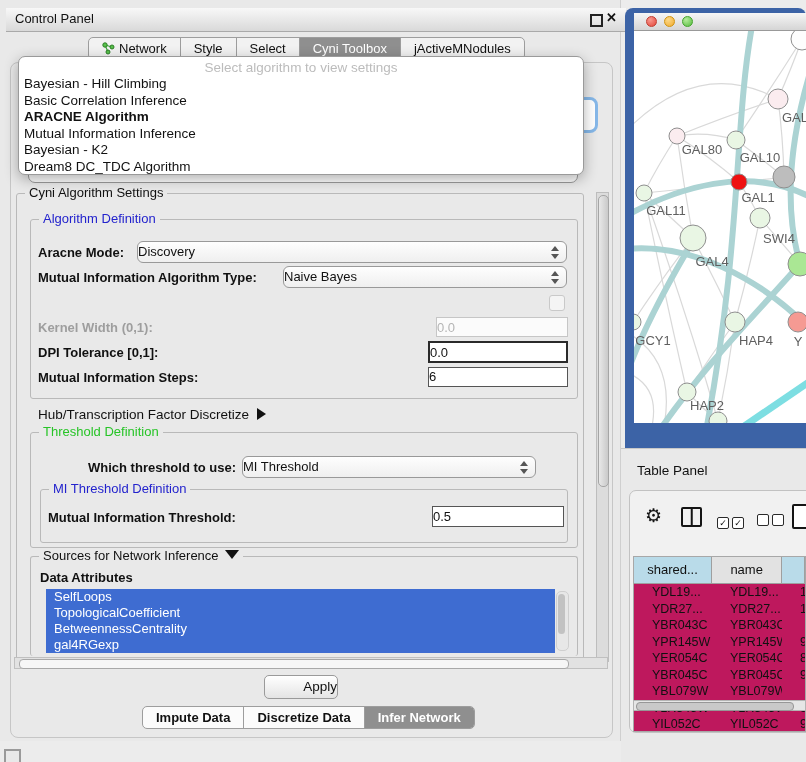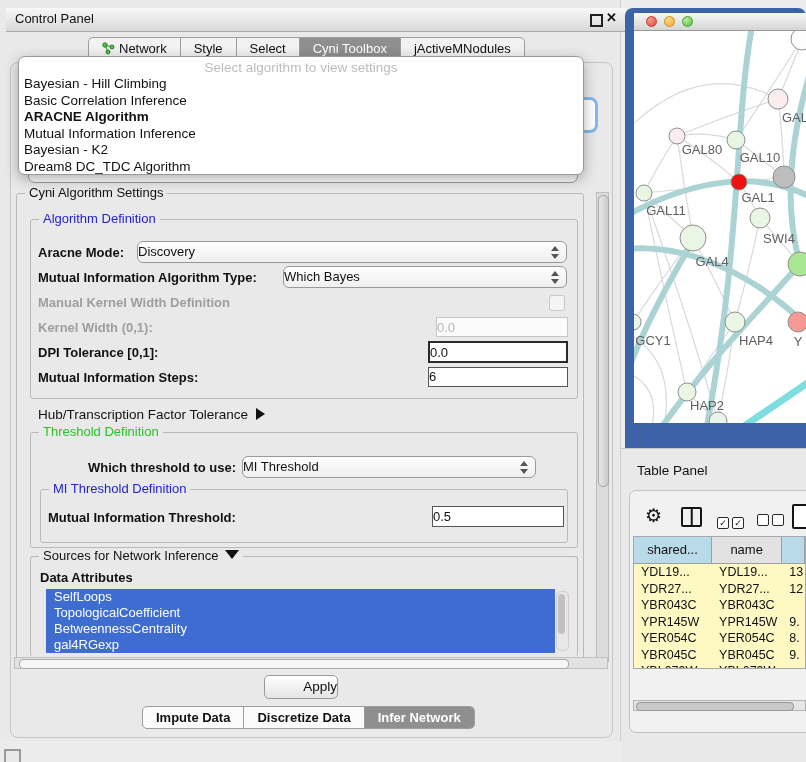--- a/index.html
+++ b/index.html
@@ -59,26 +59,26 @@
   .nw-canvas{position:absolute;left:9px;top:23px;width:172px;height:392px;background:#fff;overflow:hidden}
   
   .tp{position:absolute;left:621px;top:448px;width:185px;height:314px;background:#e9e9e9;border-top:1px solid #c8c8c8}
   .tp-title{position:absolute;left:637px;top:463px;font-size:13.5px}
   .tp-box{position:absolute;left:629px;top:490px;width:200px;height:241px;background:#f1f1f1;border:1px solid #c2c2c2;border-radius:7px}
   .gear{position:absolute;left:645px;top:504px;font-size:19px;color:#151515}
   .colico{position:absolute;left:681px;top:507px;width:17px;height:16px;border:2.5px solid #151515;border-radius:2px}
   .colico:before{content:"";position:absolute;left:50%;top:0;width:2.5px;height:100%;background:#151515;transform:translateX(-50%)}
   .cbx{display:inline-block;width:10px;height:10px;border:1.5px solid #2a2a2a;border-radius:2px;font-size:9px;line-height:10px;text-align:center;margin-right:3px;background:#fff}
   .fileico{position:absolute;left:792px;top:504px;width:16px;height:21px;border:2.5px solid #151515;border-radius:2px;background:#fff}
-  .tbl{position:absolute;left:633px;top:536px;width:173px;height:133px;background:#fef9c3;border:1px solid #a8a8a8;box-sizing:border-box;overflow:hidden}
+  .tbl{position:absolute;left:633px;top:556px;width:173px;height:176px;background:#be185d;border:1px solid #a8a8a8;box-sizing:border-box;overflow:hidden}
   .thead{display:flex;height:26px;border-bottom:1px solid #9f9f9f}
   .th{font-size:13px;text-align:center;line-height:25px;border-right:1px solid #9f9f9f;box-sizing:border-box;background:#e2e2e2;overflow:hidden}
   .th.hl{background:#b9dbe9}
   .trow{display:flex;height:16.5px}
-  .td{font-size:12.5px;line-height:16px;padding-left:7px;box-sizing:border-box;white-space:nowrap;overflow:hidden}
+  .td{font-size:12.5px;line-height:16px;padding-left:18px;box-sizing:border-box;white-space:nowrap;overflow:hidden}
   .tbl-hscroll{position:absolute;left:633px;top:700px;width:173px;height:11px;background:#e6e6e6;border:1px solid #b4b4b4;box-sizing:border-box}
   .tbl-hthumb{position:absolute;left:2px;top:1px;width:156px;height:7px;background:#c9c9c9;border:1px solid #979797;border-radius:4px}
   .mini-ico{position:absolute;left:4px;top:749px;width:13px;height:13px;border:2px solid #9a9a9a;background:#e9e9e9}
 </style>
 </head>
 <body>
 
 <div id="app">
 
   <div class="cp">
@@ -137,34 +137,33 @@
     <div class="fs" style="left:30px;top:219px;width:546px;height:178px;">
       <span class="lg blue">Algorithm Definition</span>
     </div>
     <div class="lbl" style="left:38px;top:245px;">Aracne Mode:</div>
     <div class="combo" style="left:137px;top:241px;width:430px;">
       <span>Discovery</span>
       <span class="st"></span>
     </div>
     <div class="lbl" style="left:38px;top:270px;">Mutual Information Algorithm Type:</div>
     <div class="combo" style="left:283px;top:266px;width:284px;">
-      <span>Which Bayes</span>
+      <span>Naive Bayes</span>
       <span class="st"></span>
     </div>
-    <div class="lbl dis" style="left:38px;top:295px;">Manual Kernel Width Definition</div>
     <div class="chk" style="left:549px;top:295px;"></div>
     <div class="lbl dis" style="left:38px;top:320px;">Kernel Width (0,1):</div>
     <div class="tfield" style="left:436px;top:317px;width:132px;height:20px;line-height:19px;border:1px solid #c6c6c6;color:#b5b5b5;background:#fbfbfb;">0.0</div>
     <div class="lbl" style="left:38px;top:345px;">DPI Tolerance [0,1]:</div>
     <div class="tfield" style="left:428px;top:341px;width:140px;height:22px;line-height:19px;border:2px solid #2a2a2a;">0.0</div>
     <div class="lbl" style="left:38px;top:370px;">Mutual Information Steps:</div>
     <div class="tfield" style="left:428px;top:367px;width:140px;height:20px;line-height:18px;border:1.5px solid #555;">6</div>
 
     <div class="abs" style="left:38px;top:407px;font-size:13.5px;">
-      <span>Hub/Transcription Factor Tolerance</span><span class="arrow-right"></span>
+      <span>Hub/Transcription Factor Discretize</span><span class="arrow-right"></span>
     </div>
 
     <div class="fs" style="left:30px;top:432px;width:546px;height:114px;">
       <span class="lg green">Threshold Definition</span>
     </div>
     <div class="lbl" style="left:88px;top:460px;">Which threshold to use:</div>
     <div class="combo" style="left:242px;top:456px;width:294px;">
       <span>MI Threshold</span>
       <span class="st"></span>
     </div>

